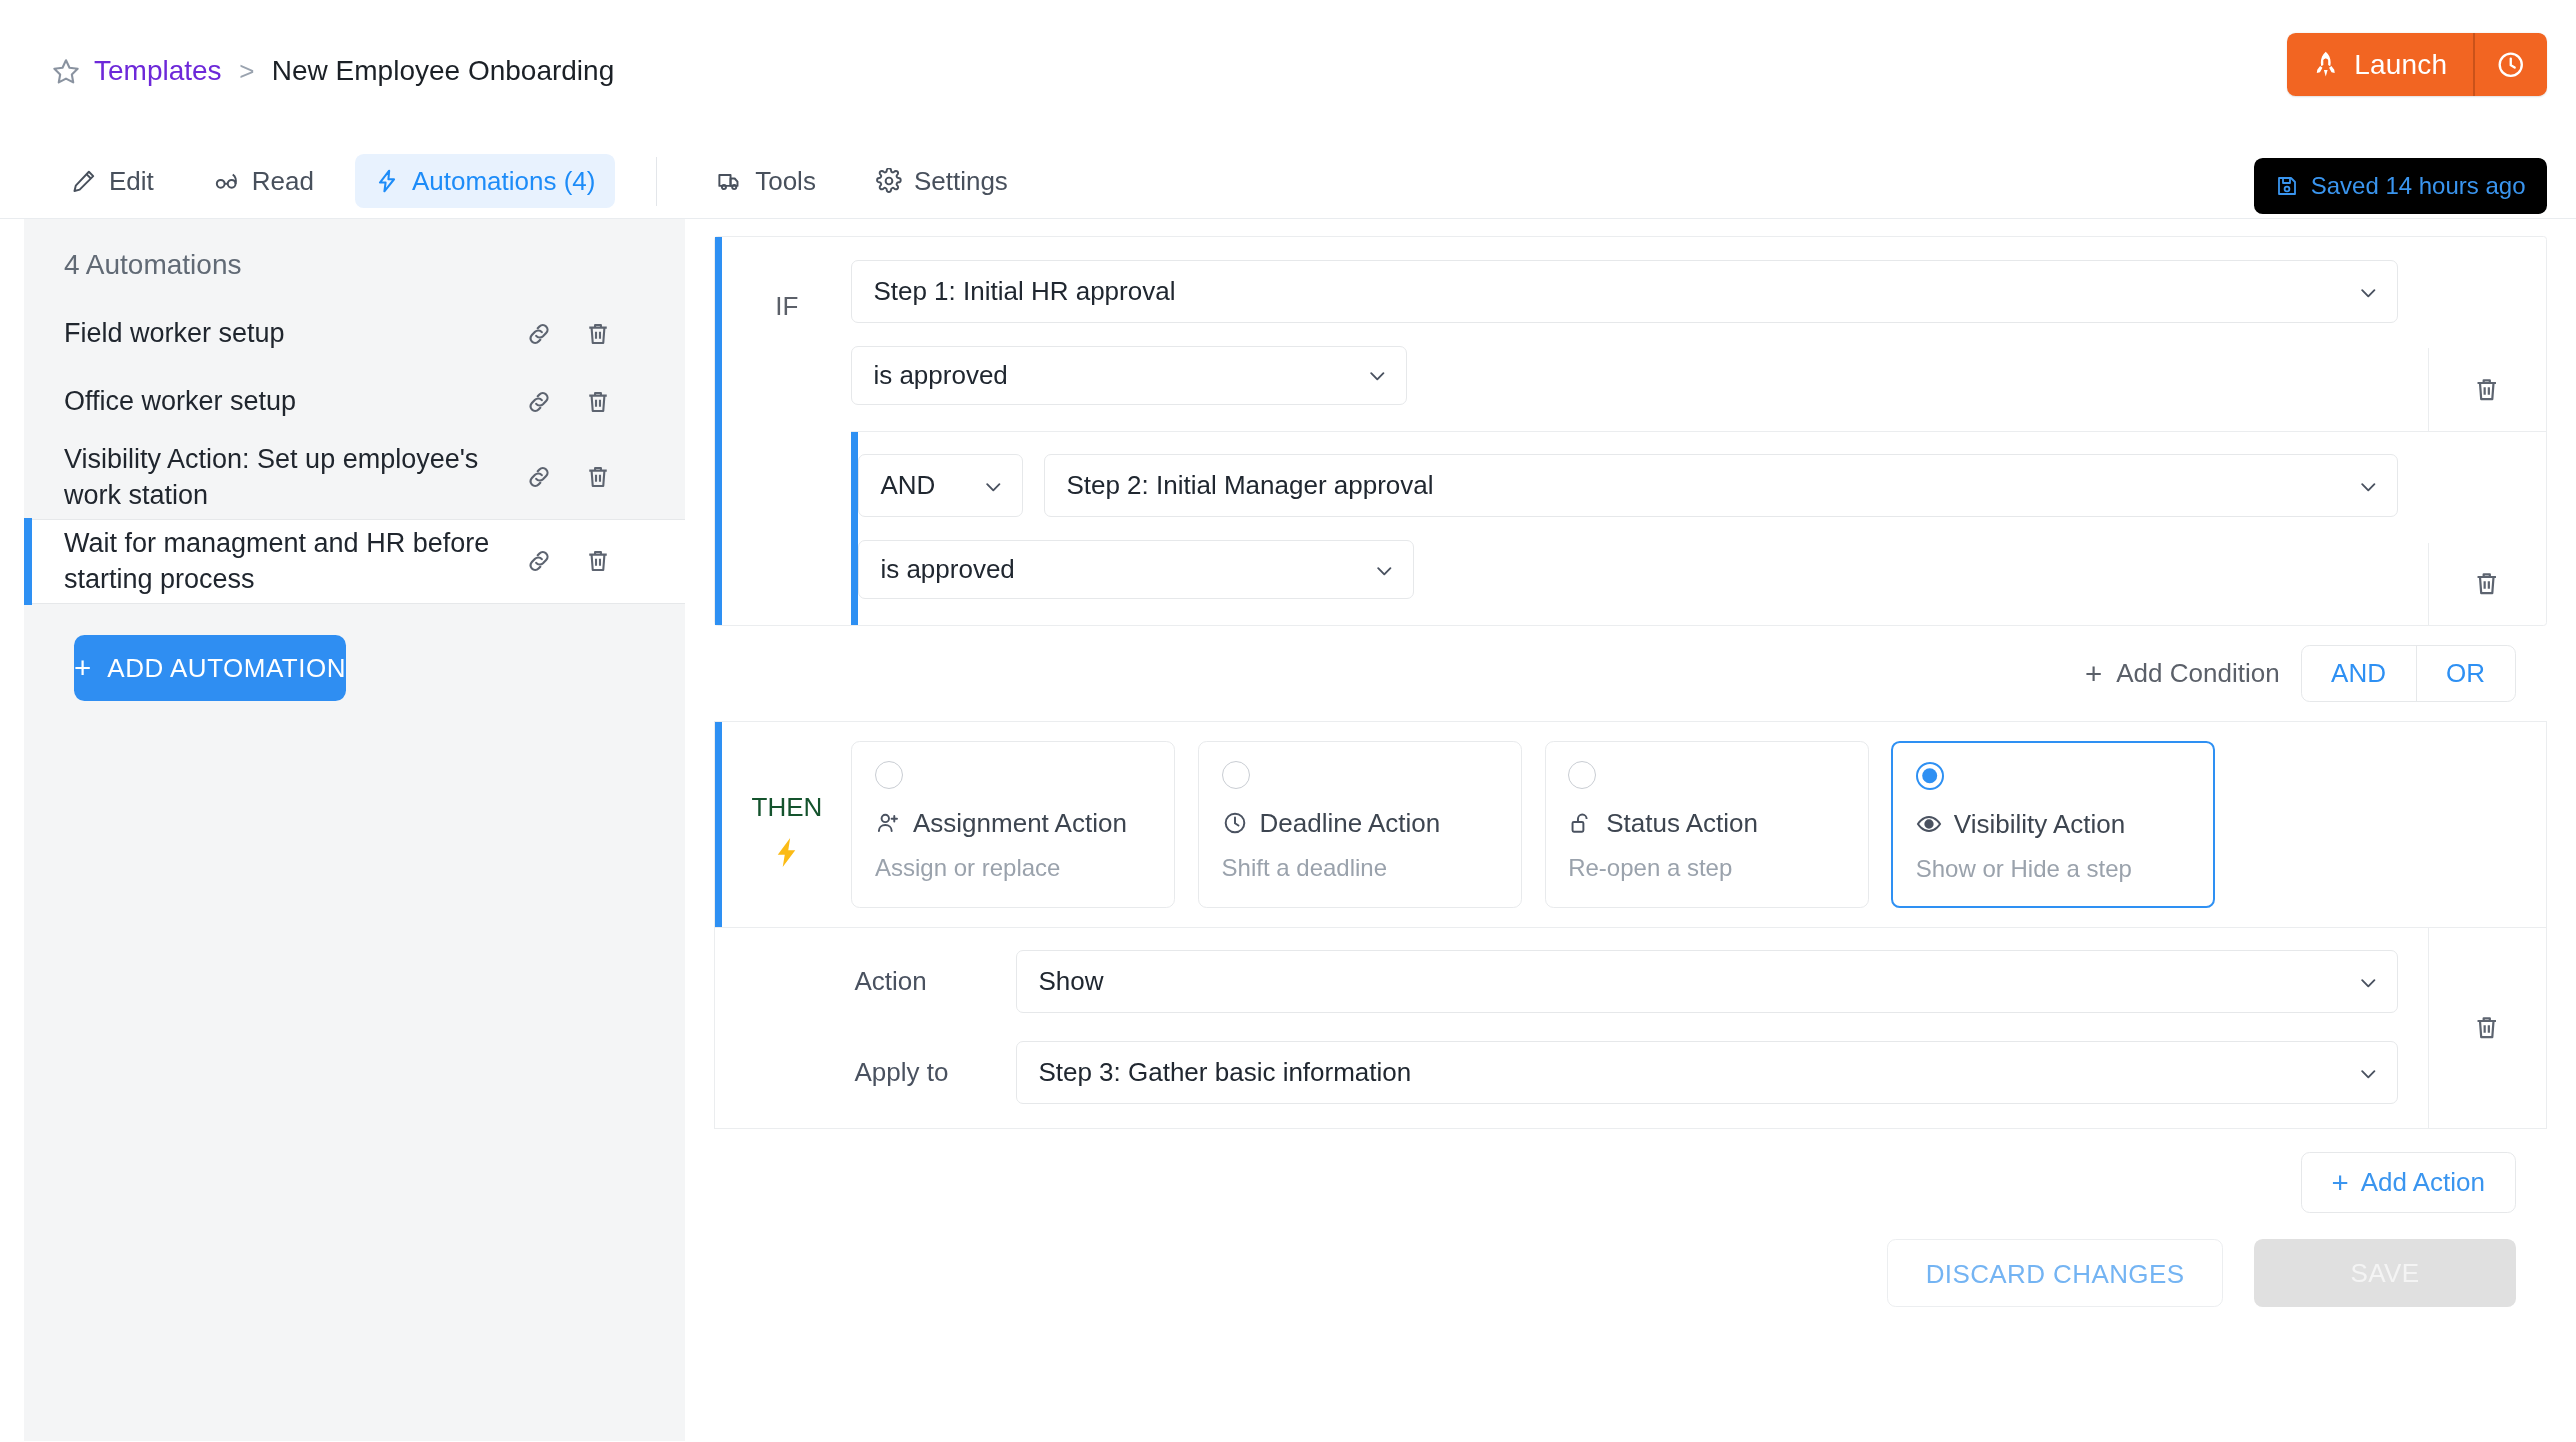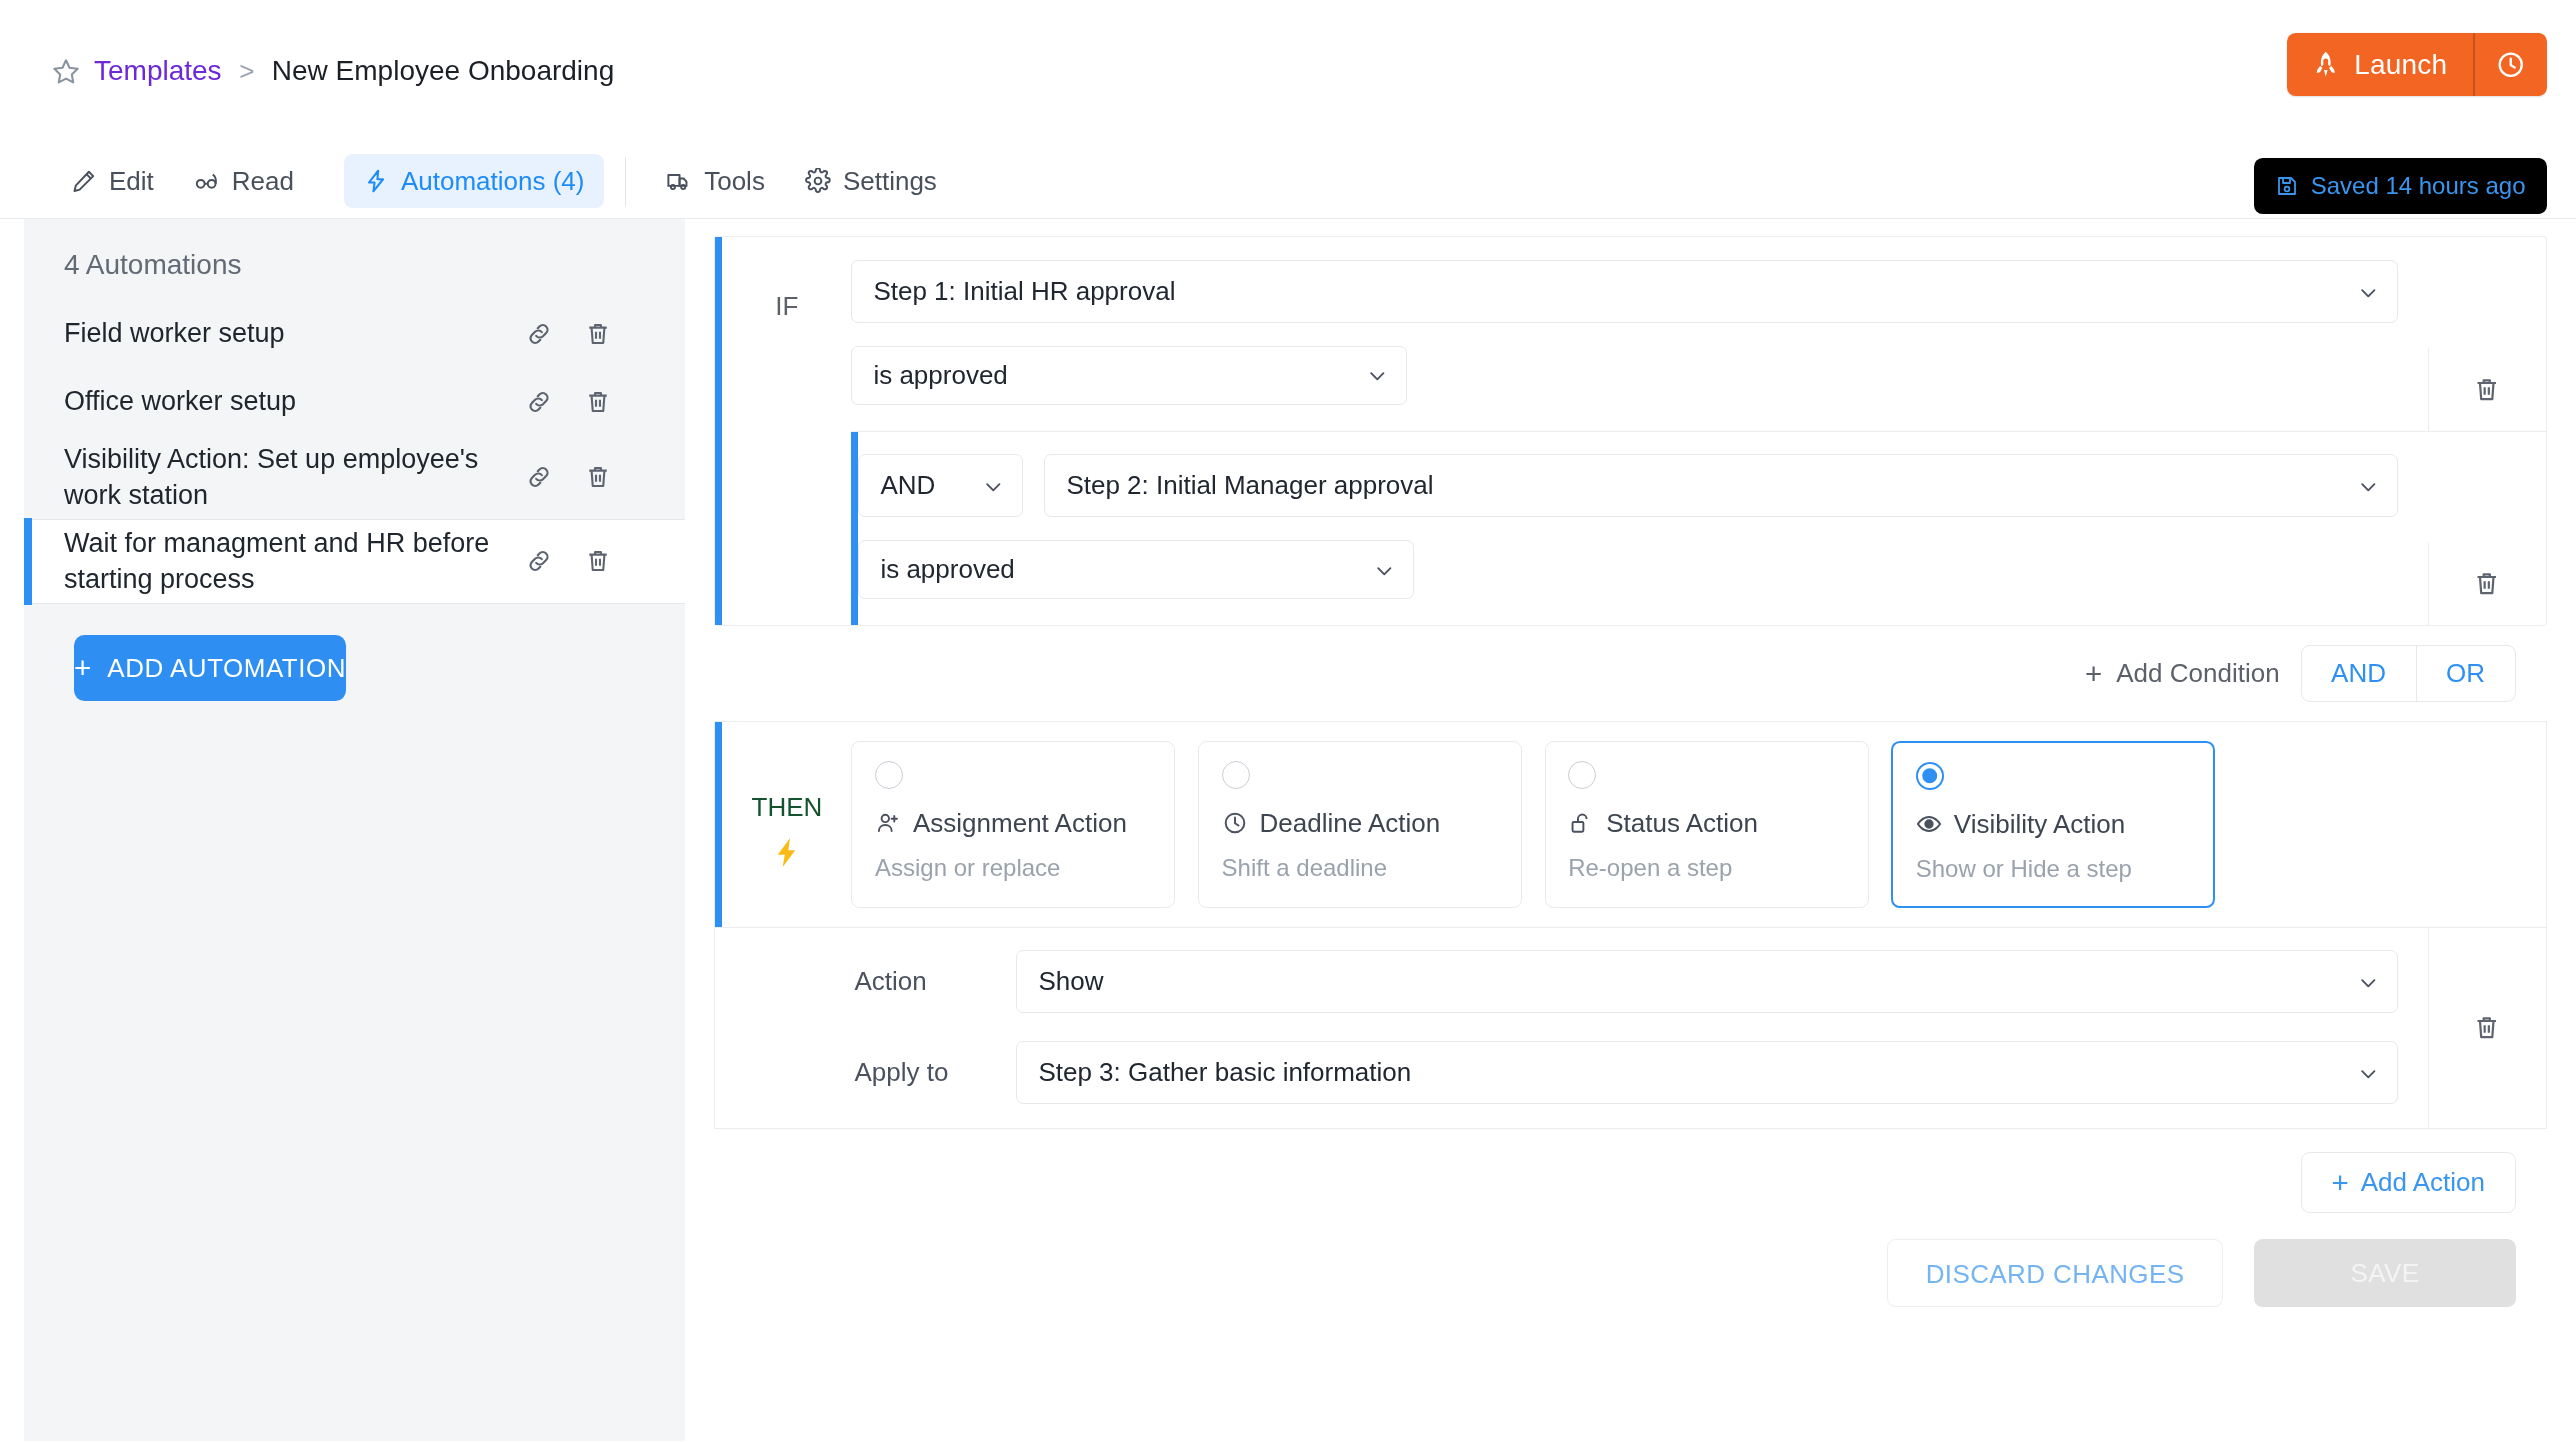--- a/index.html
+++ b/index.html
@@ -43,31 +43,31 @@
   .launch-divider { width:1.7px; background:#c9521a; }
   .launch-clock { display:flex; align-items:center; padding: 0 21px; color:#fff;}
   .rocket-icon, .clock-icon { width:29.5px; height:29.5px; display:block; }
 
   
   .tabbar {
     height: 76px;
     position: relative;
     border-bottom: 1.7px solid #e9ecef;
   }
-  .tabs { position:absolute; left:52px; top:0; display:flex; align-items:center; height:76px; gap: 2px;}
+  .tabs { position:absolute; left:52px; top:0; display:flex; align-items:center; height:76px; gap: 22px;}
   .tab {
     display:flex; align-items:center; gap:12px;
     padding: 11.3px 19px;
     border-radius: 8.7px;
     font-size: 26px;
     color:#48505c;
     cursor: pointer;
     white-space: nowrap;
   }
-  .tab.active { background:#e8f2fe; color:#1d8cf8;margin-left:29px; }
+  .tab.active { background:#e8f2fe; color:#1d8cf8; }
   .tab-icon { width:26px; height:26px; display:block; }
   .tab-sep { width:1.7px; height:49px; background:#e3e6ea; margin: 0 19px; }
 
   .saved-pill {
     position:absolute; right:29.5px; top:14.8px;
     display:flex; align-items:center; gap:12px;
     background:#000000; color:#3a95ef;
     padding: 14px 21px; border-radius: 8.7px;
     font-size: 24px;
   }

